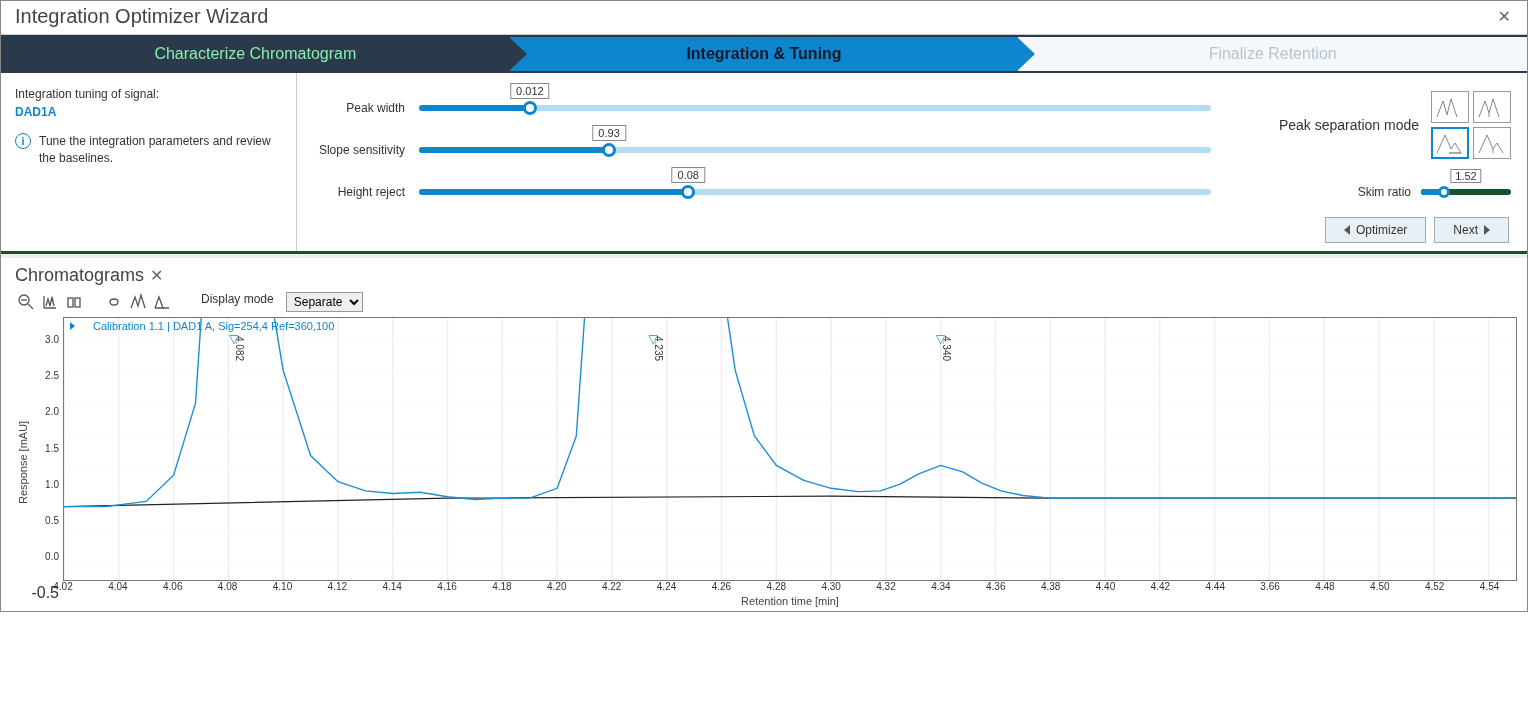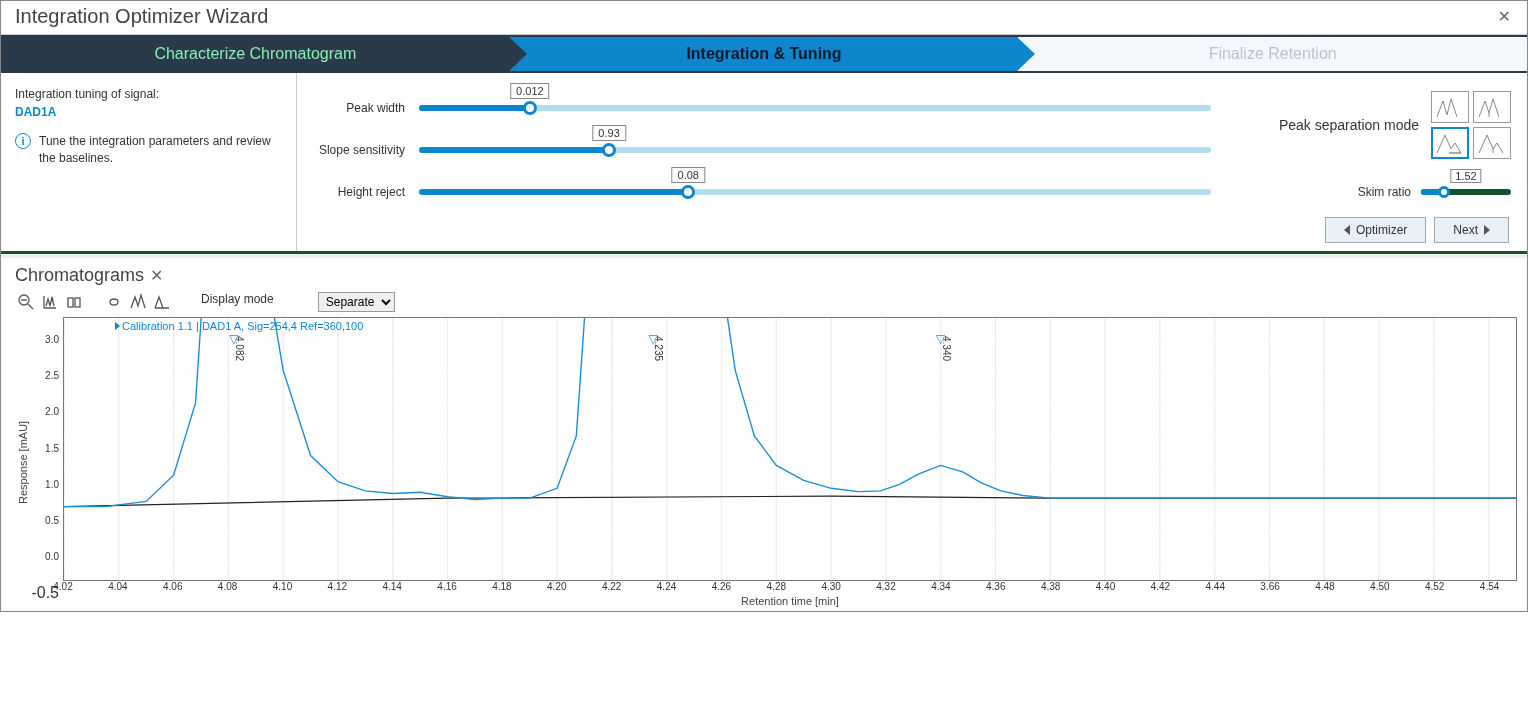--- a/index.html
+++ b/index.html
@@ -63,27 +63,27 @@
 .tri-right { width:0;height:0;border-top:5px solid transparent;border-bottom:5px solid transparent;border-left:6px solid #555;}
 
 .chrom-section { flex:1; display:flex; flex-direction:column; border-top: 4px solid #eee; padding: 6px 10px 4px 14px;}
 .chrom-header { display:flex; align-items:center;}
 .chrom-header h2 { font-size:18px; font-weight:400; color:#444; }
 .toolbar { display:flex; align-items:center; gap:4px; margin-top:4px;}
 .tb-group { display:flex; gap:2px; margin-right:14px;}
 .tb-btn { width:22px; height:22px; display:flex; align-items:center; justify-content:center; cursor:pointer; color:#555;}
 .tb-btn svg { width:18px; height:18px; stroke:#555; fill:none; stroke-width:1.3;}
 .display-mode { display:flex; align-items:flex-start; gap:12px; font-size:12px; margin-left:10px;}
-.display-mode select { font-size:12px; padding:1px 3px; border:1px solid #999;margin-left:32px;}
+.display-mode select { font-size:12px; padding:1px 3px; border:1px solid #999;}
 
 .plot-wrap { flex:1; display:flex; margin-top:4px;}
 .y-axis-label { writing-mode: vertical-rl; transform: rotate(180deg); font-size:11px; color:#444; text-align:center; padding: 0 2px;}
 .plot-area { flex:1; display:flex; flex-direction:column;}
 .plot-border { flex:1; border:1px solid #777; position:relative; background:#fff; overflow:hidden;}
-.plot-title { position:absolute; top:2px; left:6px; font-size:11px; color:#0e86ce; display:flex; align-items:center; gap:2px; z-index:3;margin-left:45px;}
+.plot-title { position:absolute; top:2px; left:6px; font-size:11px; color:#0e86ce; display:flex; align-items:center; gap:18px; z-index:3;}
 .plot-title .tri { width:0;height:0;border-top:4px solid transparent;border-bottom:4px solid transparent;border-left:5px solid #0e86ce;}
 .x-ticks { position:relative; height:14px; font-size:10px; color:#333;}
 .x-tick { position:absolute; transform:translateX(-50%);}
 .x-axis-label { text-align:center; font-size:11px; color:#444; margin-top:0;}
 .y-tick { position:absolute; right:2px; transform:translateY(50%);}
 .y-ticks-container { position:relative; width:32px;}
 
 .peak-label { position:absolute; font-size:10px; color:#333; writing-mode:vertical-rl; transform-origin: left top;}
 
 svg.chart { position:absolute; inset:0; width:100%; height:100%;}

